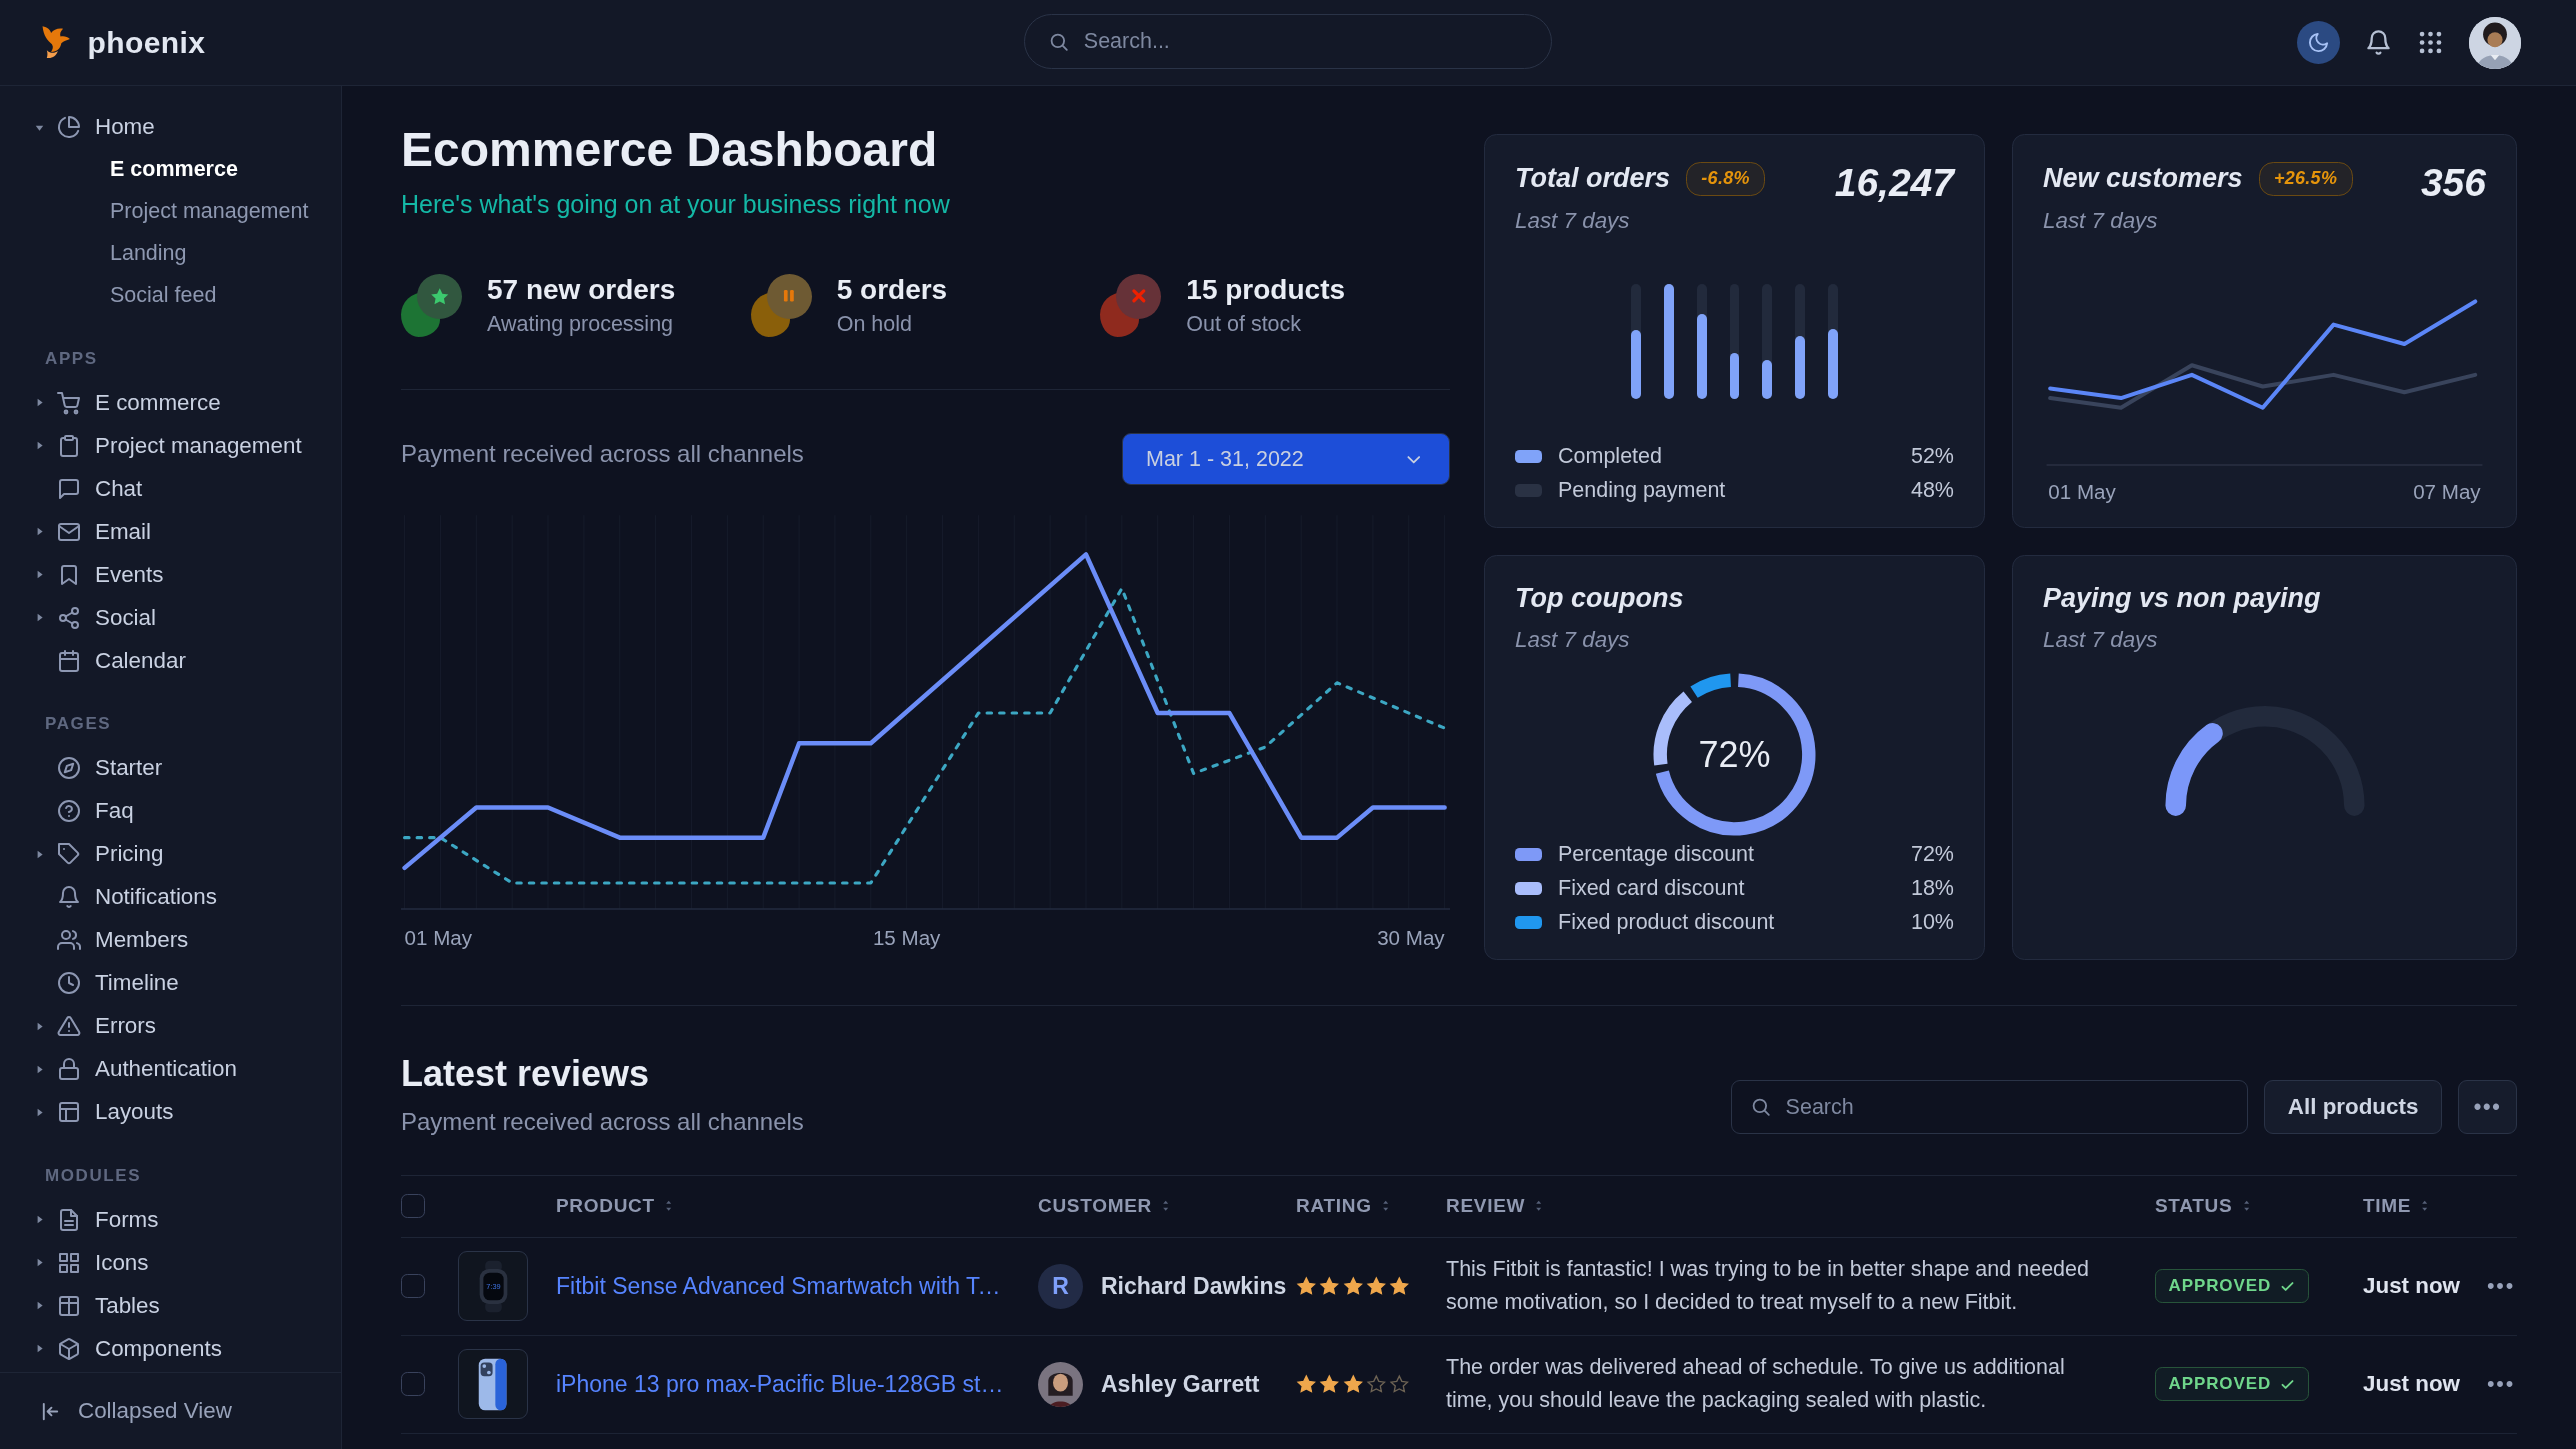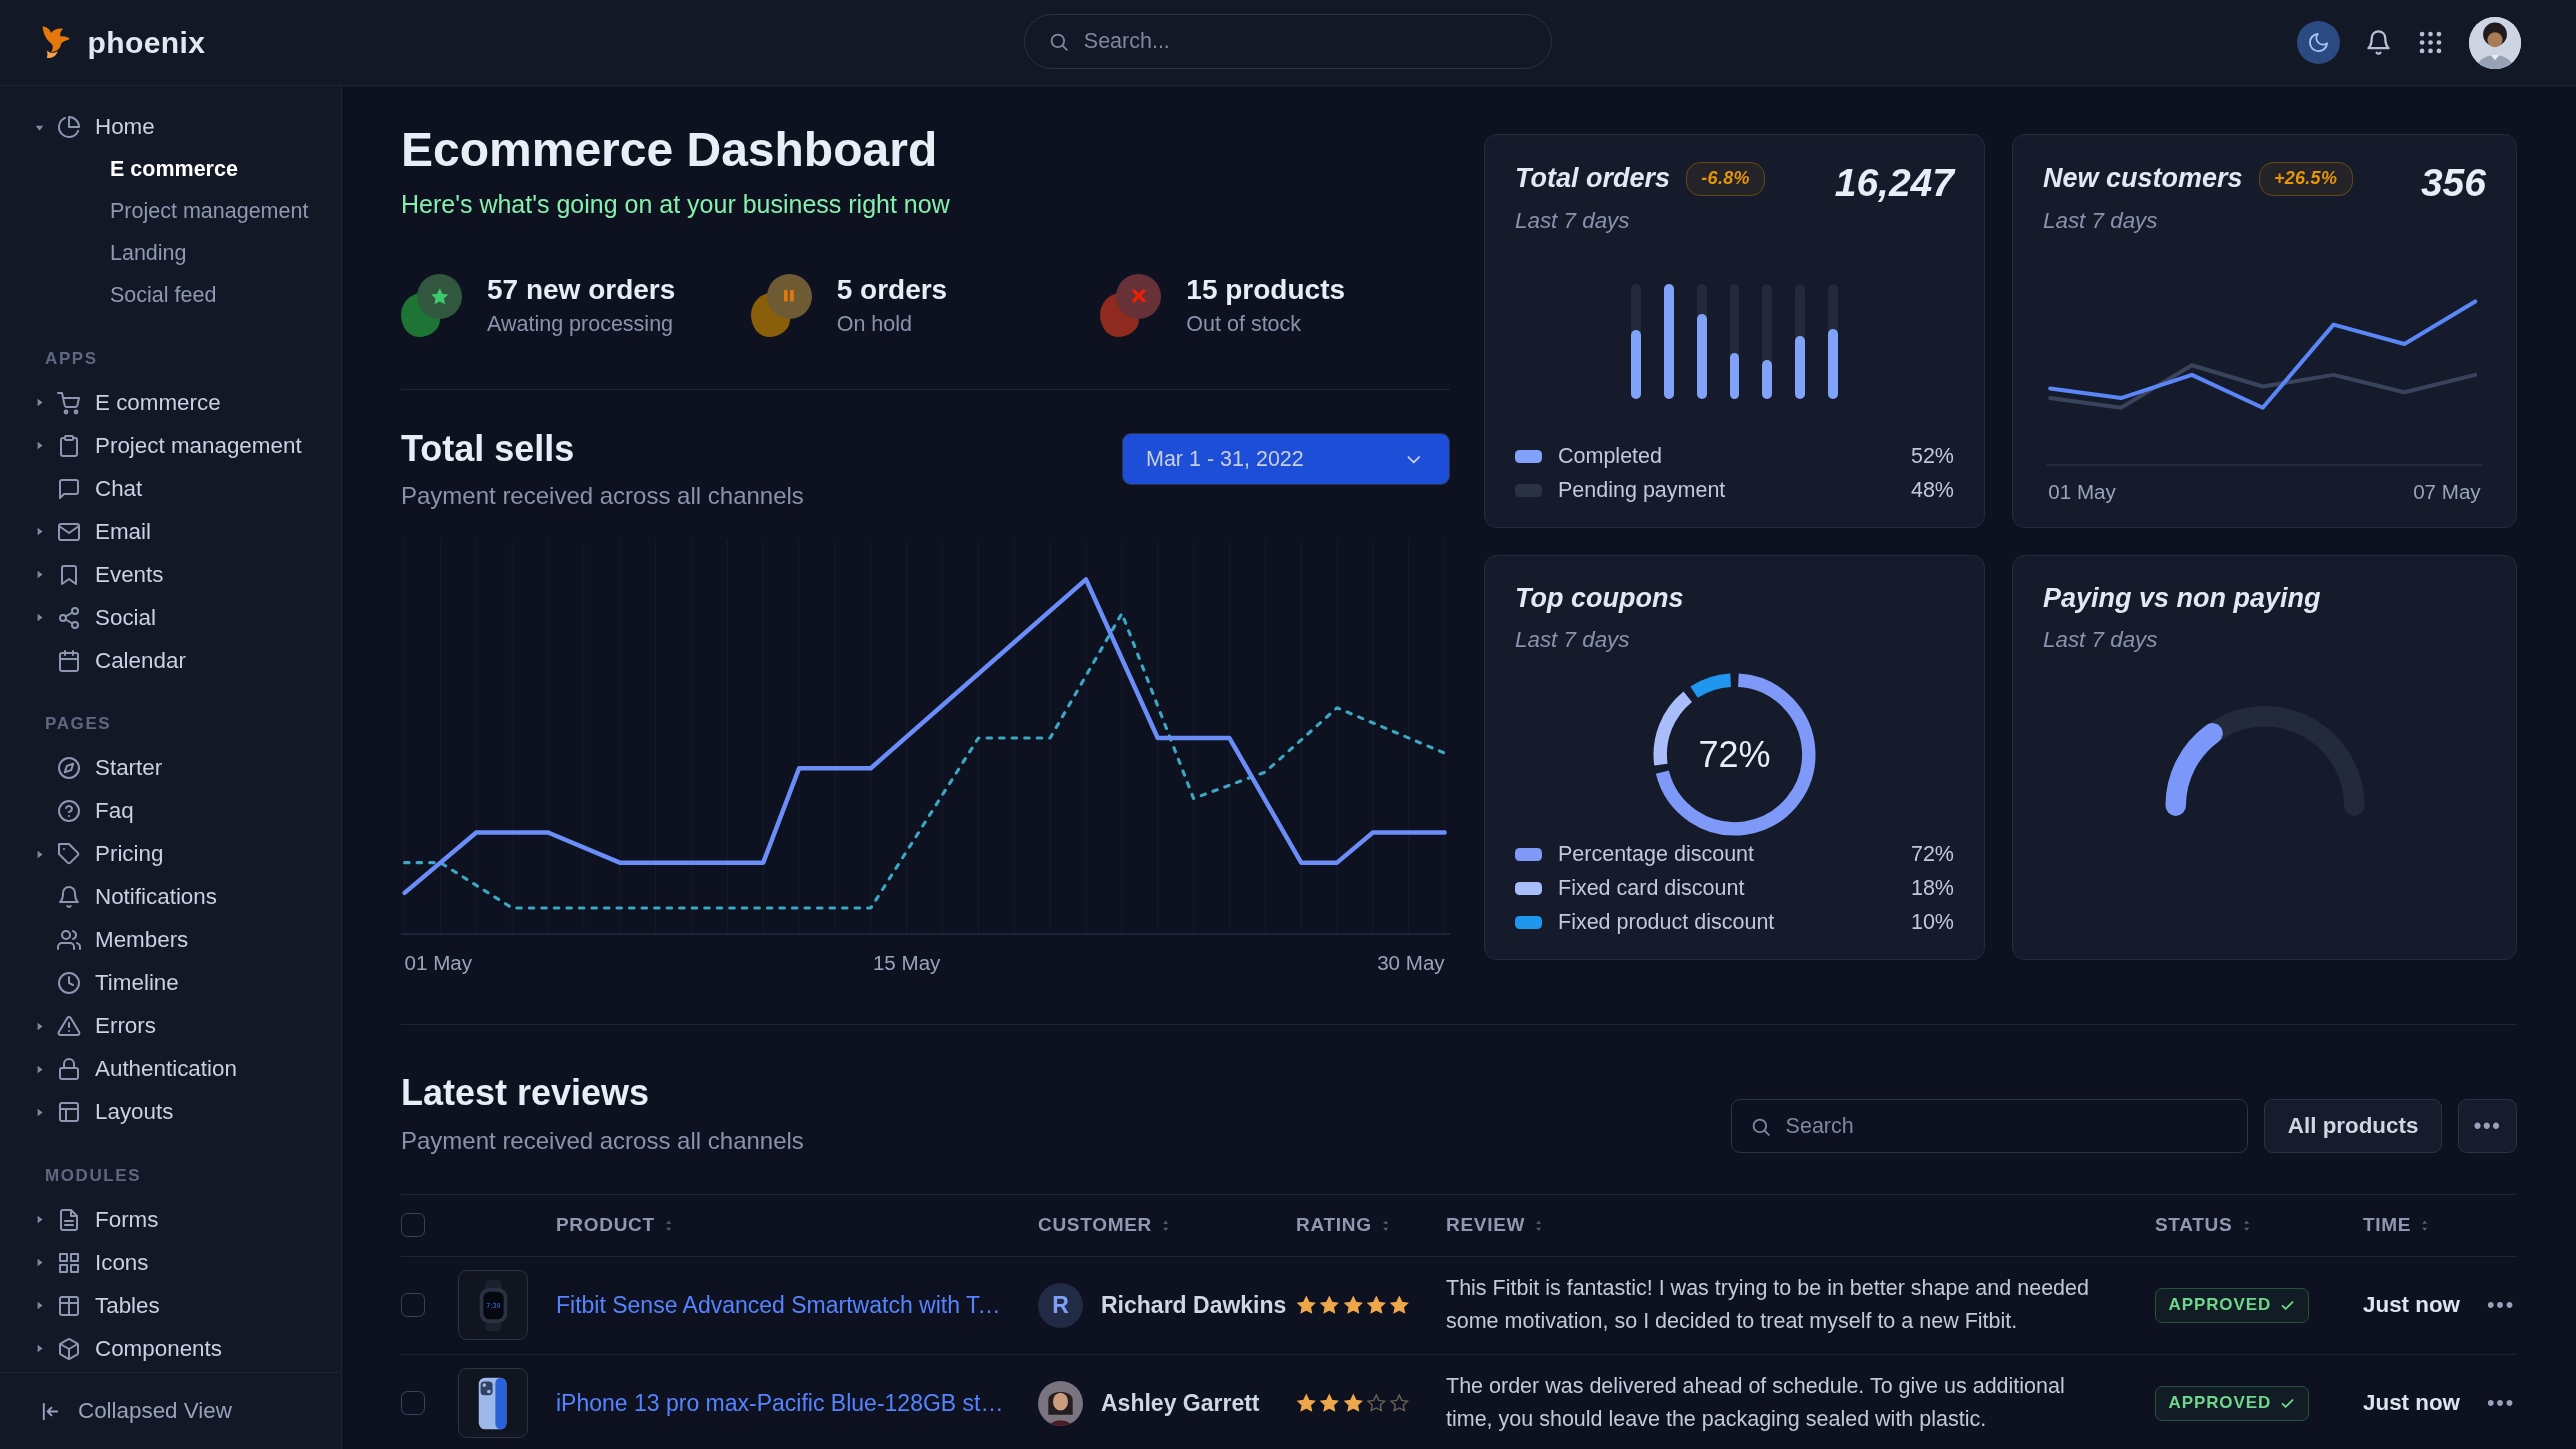--- a/index.html
+++ b/index.html
@@ -37,21 +37,21 @@
   .side-item.sub { padding-left:110px; color:#8e98b1; font-size:21.5px; height:42px; }
   .side-item.sub.active { color:#ffffff; font-weight:700; }
   .side-footer { height:77px; border-top:0.9px solid #1e2536; display:flex; align-items:center; gap:16px;
                  padding-left:39px; color:#98a2ba; font-size:22.4px; cursor:pointer; }
 
   
   .main { position:absolute; left:342px; top:86px; right:0; bottom:0; padding:0 59px; }
   .dash-top { display:flex; gap:34px; padding-top:39px; padding-bottom:45px; border-bottom:0.9px solid #1e2536; }
   .left-col { width:1049px; flex:none; }
   .page-title { font-size:48px; font-weight:800; color:#e9edf5; line-height:1.05; }
-  .page-sub { font-size:25px; color:#86efac; margin-top:14.3px; }
+  .page-sub { font-size:25px; color:#14b8a6; margin-top:14.3px; }
   .stats-row { display:flex; margin-top:55px; }
   .stat { display:flex; align-items:center; gap:25px; width:360px; }
   .stat-icon { position:relative; width:61px; height:63px; flex:none; }
   .stat-blob { position:absolute; left:0; bottom:0; width:39px; height:45px;
                border-radius:62% 38% 55% 45% / 50% 62% 38% 50%; }
   .stat-circle { position:absolute; right:0; top:0; width:45px; height:45px; border-radius:50%;
                  display:flex; align-items:center; justify-content:center; }
   .stat-value { font-size:28px; font-weight:800; color:#e9edf5; }
   .stat-label { font-size:21.5px; color:#8a93ac; margin-top:6.3px; }
   .block-divider { border-top:0.9px solid #1e2536; margin-top:52px; }
@@ -535,21 +535,20 @@
             </div>
             <div>
               <div class="stat-value">15 products</div>
               <div class="stat-label">Out of stock</div>
             </div>
           </div>
         </div>
       <div class="block-divider"></div>
       <div class="sells-head">
         <div>
-          <div class="sec-title">Total sells</div>
           <div class="sec-sub">Payment received across all channels</div>
         </div>
         <button class="date-select">
           <span>Mar 1 - 31, 2022</span>
           <span id="dateChevron">
               <svg width="21.5" height="21.5" viewBox="0 0 24 24" fill="none" stroke="currentColor" stroke-width="2" stroke-linecap="round" stroke-linejoin="round">
                 <path d="M6 9l6 6 6-6"></path>
               </svg>
             </span>
         </button>

